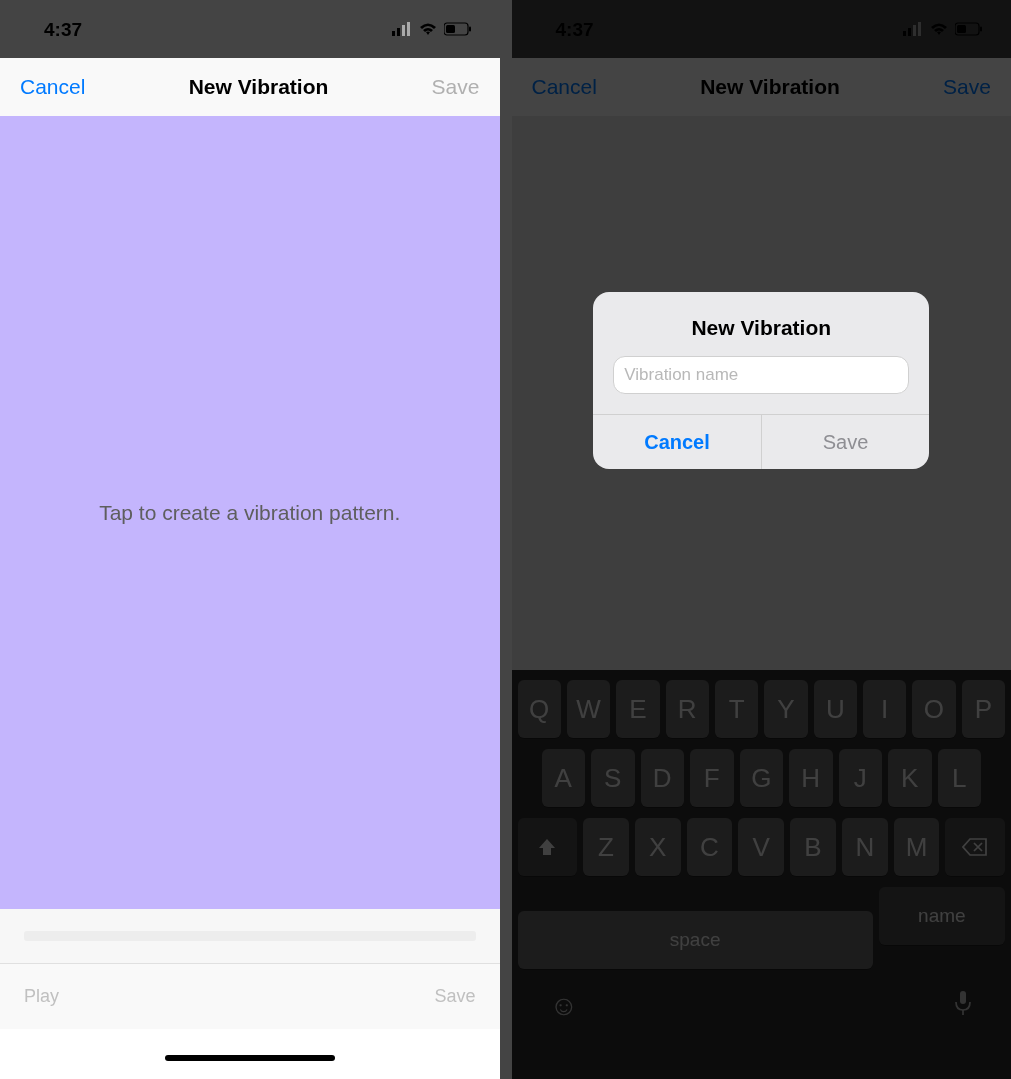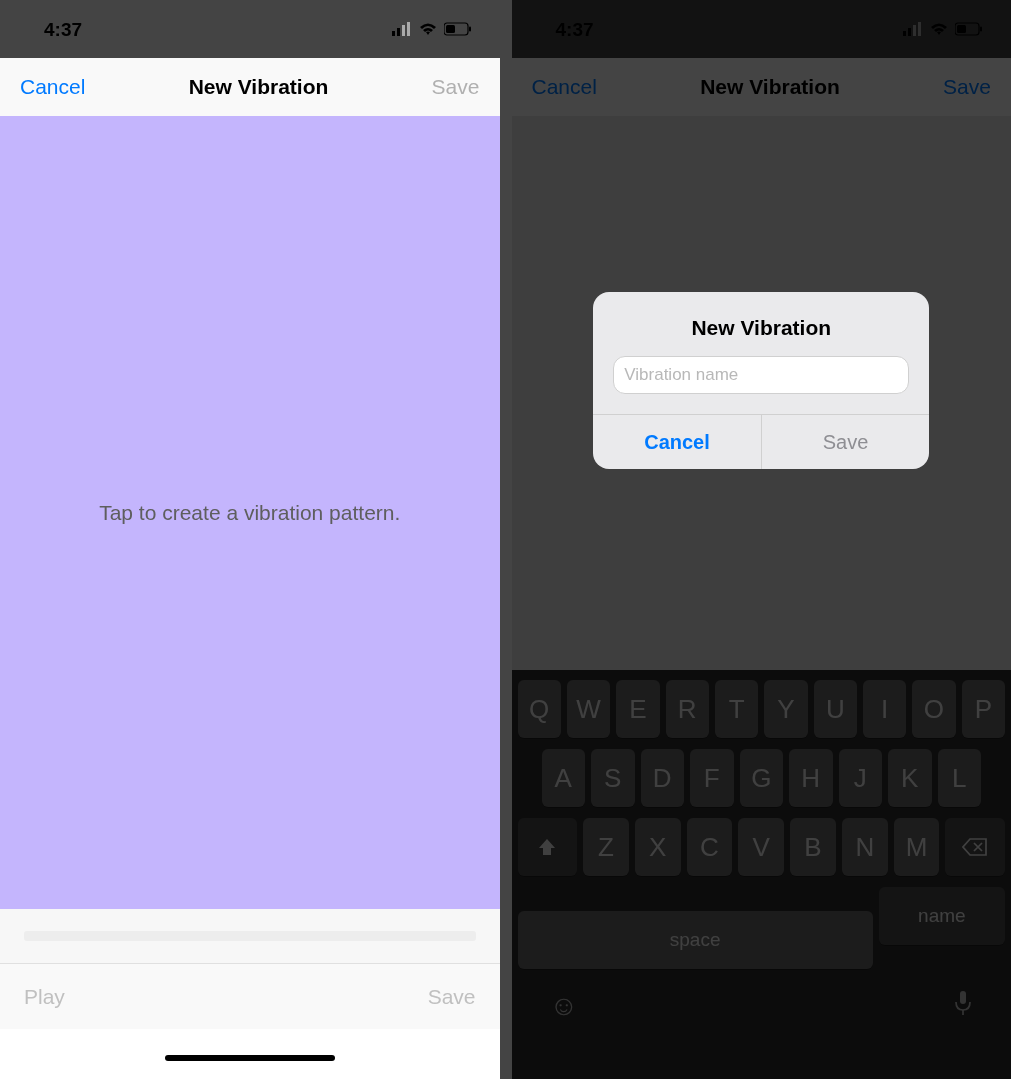--- a/index.html
+++ b/index.html
@@ -73,21 +73,21 @@
       background: #ededed;
       border-radius: 3px;
     }
     .bottom-bar {
       background: #f9f9f9;
       height: 65px;
       display: flex;
       align-items: center;
       justify-content: space-between;
       padding: 0 24px;
-      font-size: 21px;
+      font-size: 18px;
       color: #c0c0c0;
     }
     .home-indicator {
       position: absolute;
       bottom: 18px;
       left: 50%;
       transform: translateX(-50%);
       width: 170px;
       height: 6px;
       background: #000;

